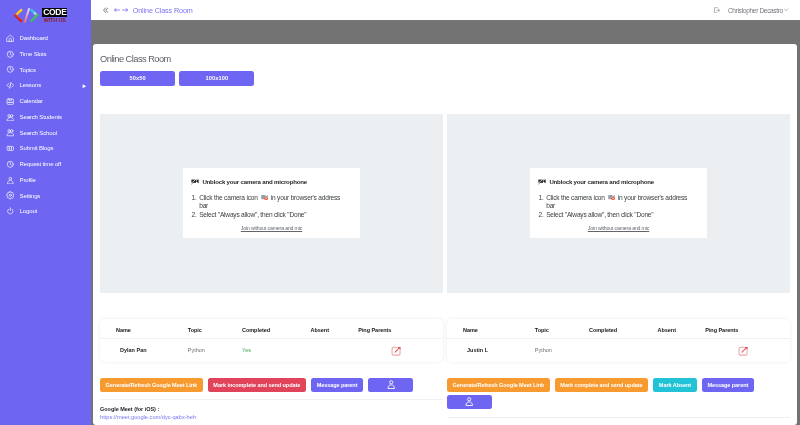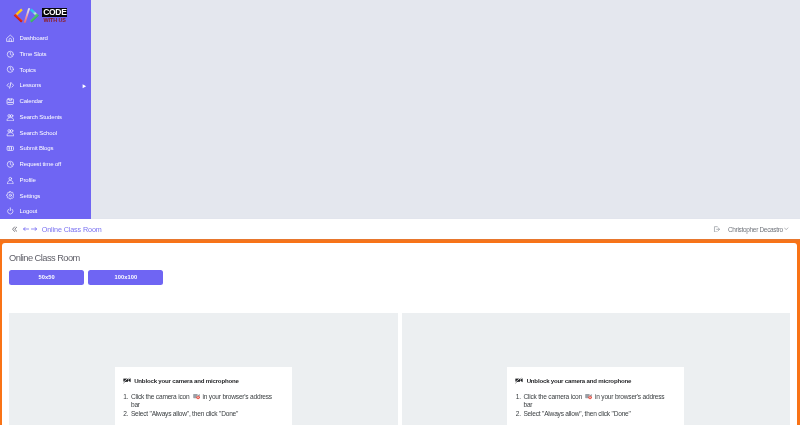--- a/index.html
+++ b/index.html
@@ -1,37 +1,37 @@
 <!DOCTYPE html>
 <html><head>
 <meta charset="utf-8">
 <title>Online Class Room</title>
 <style>
   * { box-sizing: border-box; margin:0; padding:0; }
   html,body { width:800px; height:425px; overflow:hidden; }
   body { font-family:"Liberation Sans", sans-serif; background:#e4e7ee; font-size:11px; color:#333; -webkit-font-smoothing:antialiased; }
-  .app { display:flex; width:800px; height:308px;flex-direction:column; }
+  .app { display:flex; width:800px; height:308px; }
 
   
   .sidebar { width:91px; background:#6f65f3; flex:0 0 91px; height:425px; position:relative; }
   .logo { height:30.2px; display:flex; align-items:flex-start; padding-left:12.4px; padding-top:7.5px; }
   .logo-mark { width:27px; height:15px; display:block; margin-top:0.9px; }
   .logo-text { margin-left:2.6px; }
   .brand-code { background:#08080c; color:#fff; font-size:8.5px; font-weight:bold; letter-spacing:-0.3px; padding:0 1.2px; line-height:9.4px; height:9.2px; display:block; width:25.3px; text-align:center; }
   .brand-tag { color:#8f1d20; font-size:5.4px; font-weight:bold; letter-spacing:-0.05px; line-height:5.2px; margin-top:1.7px; text-align:center; width:25.3px; white-space:nowrap; }
   .nav { margin-top:0px; }
   .nav-item { display:flex; align-items:center; height:15.75px; padding-left:4.7px; color:#fff; position:relative; }
   .nav-item .ico { width:11px; height:11px; display:flex; align-items:center; justify-content:center; flex:0 0 11px; }
   .nav-item .ico svg { width:8.6px; height:8.6px; display:block; }
   .nav-label { font-size:6.0px; margin-left:3.9px; letter-spacing:-0.13px; white-space:nowrap; }
   .nav-caret { position:absolute; right:4.8px; top:6.6px; display:block; }
   .nav-caret svg { width:4.6px; height:4.4px; display:block; overflow:visible; }
 
   
-  .main { flex:1 1 auto; height:425px; display:flex; flex-direction:column; background:#f97316; }
+  .main { flex:1 1 auto; height:425px; display:flex; flex-direction:column; background:#737373;gap:20px; }
   .topbar { height:20px; background:#fff; display:flex; align-items:center; padding:0 11.5px 0 11.5px; flex:0 0 20px; box-shadow:0 1px 2px rgba(140,145,170,.24); position:relative; z-index:3; }
   .tb-left { display:flex; align-items:center; }
   .tb-collapse { margin-right:5.5px; display:flex; align-items:center; }
   .tb-collapse svg { width:5.5px; height:6.4px; display:block; }
   .tb-arrow { margin-right:2.8px; display:flex; align-items:center; }
   .tb-arrow svg { width:6.2px; height:4px; display:block; }
   .tb-title { color:#7a72f1; font-size:7.2px; letter-spacing:-0.12px; margin-left:1.3px; }
   .tb-right { margin-left:auto; display:flex; align-items:center; }
   .tb-user { color:#72767d; font-size:6.5px; letter-spacing:-0.32px; margin-left:7.2px; }
   .tb-chev { margin-left:1.2px; display:flex; align-items:center; }

